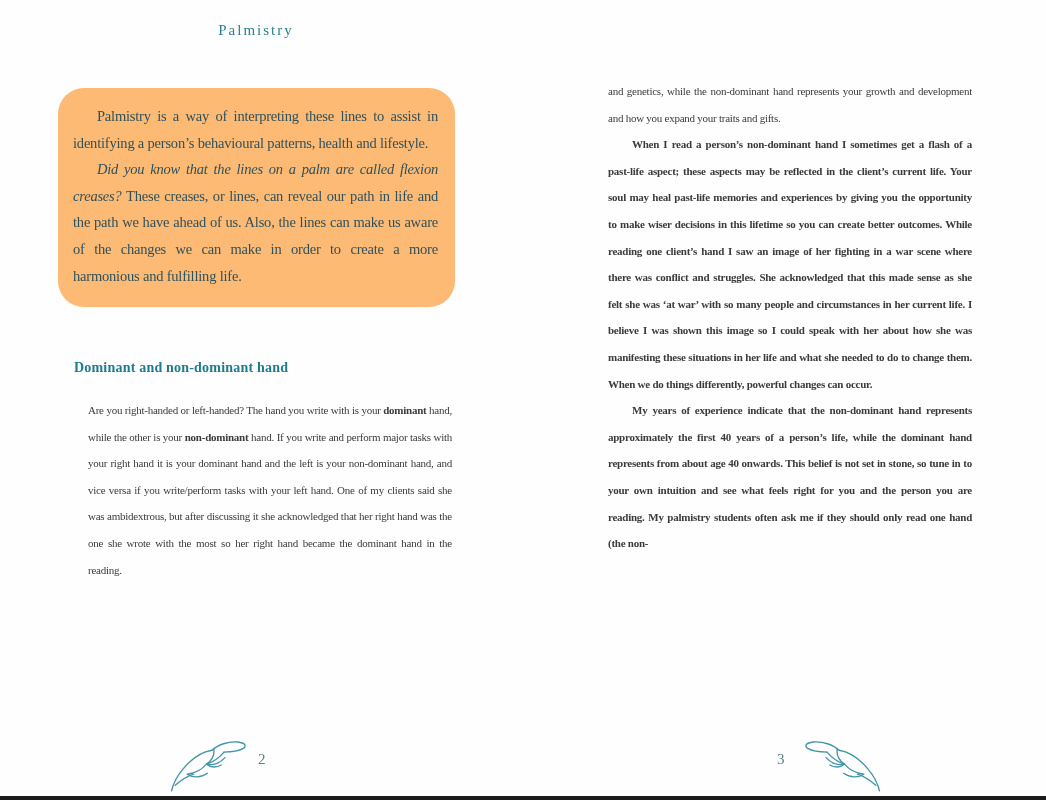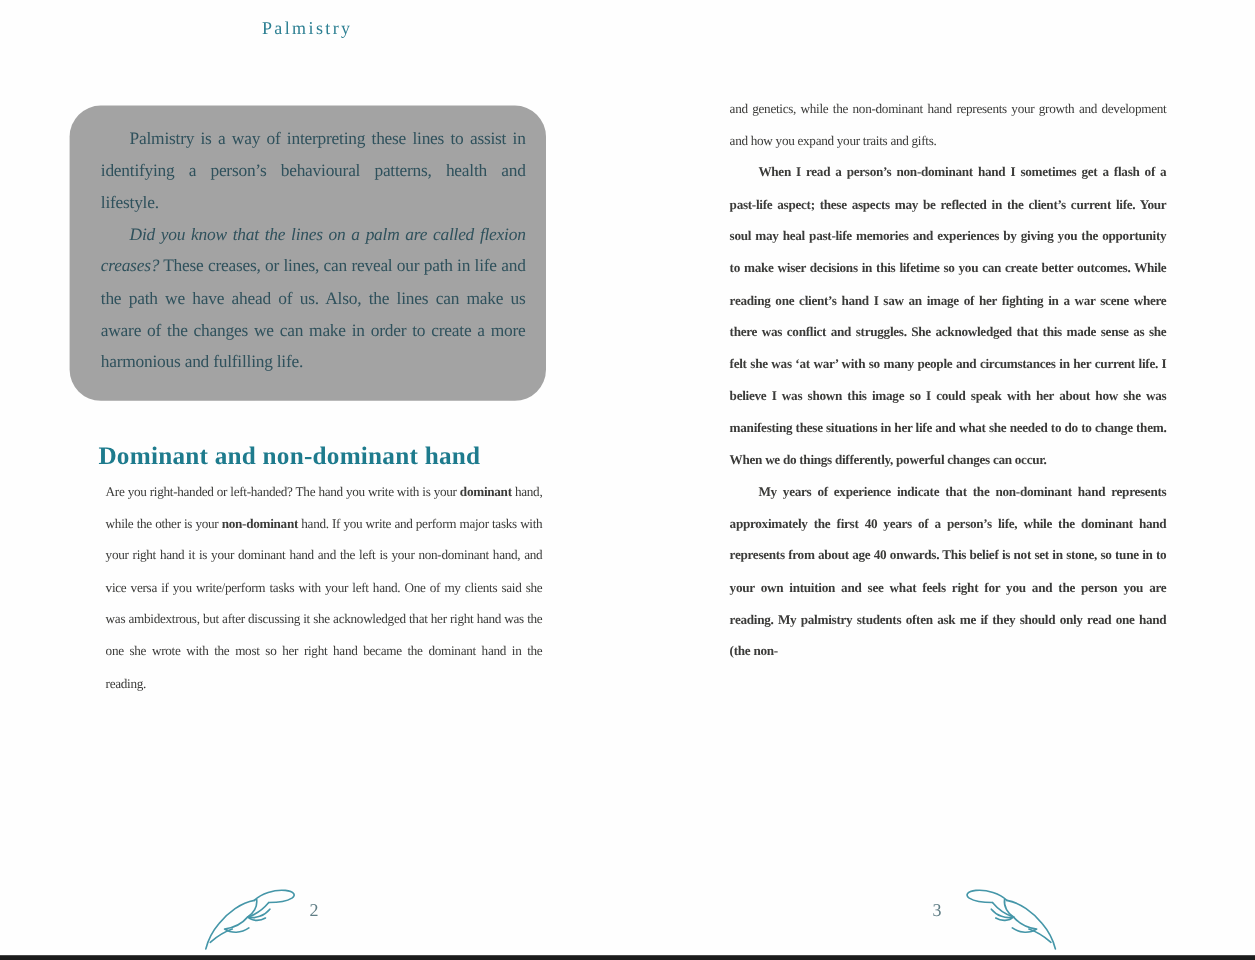--- a/index.html
+++ b/index.html
@@ -16,50 +16,50 @@
   }
   
   .running-head {
     position: absolute;
     width: 364px;
     text-align: center;
     font-size: 15px;
     letter-spacing: 2px;
     color: #2c7f92;
   }
-  .running-head.left  { left: 74px;  top: 16px; }
+  .running-head.left  { left: 74px;  top: 22px; }
   .running-head.right { left: 608px; top: 28px; }
 
   
   .callout {
     position: absolute;
     left: 58px; top: 88px;
     width: 397px;
     box-sizing: border-box;
-    padding: 15px 17px 18px 26px;
-    background: #a3a3a3;
+    padding: 15px 17px 18px 15px;
+    background: #fdba74;
     border-radius: 26px;
   }
   .callout p {
     margin: 0;
     text-indent: 24px;
     text-align: justify;
     font-size: 14.5px;
     line-height: 26.6px;
     letter-spacing: -0.2px;
     color: #2f515c;
   }
 
   
   .section-heading {
     position: absolute;
     left: 74px; top: 360px;
     width: 364px;
-    margin: 8px;
-    font-size: 21px;
+    margin: 0;
+    font-size: 14px;
     font-weight: 700;
     letter-spacing: 0.2px;
     color: #1e7b8d;
   }
 
   
   .body-col {
     position: absolute;
     width: 364px;
     text-align: justify;

